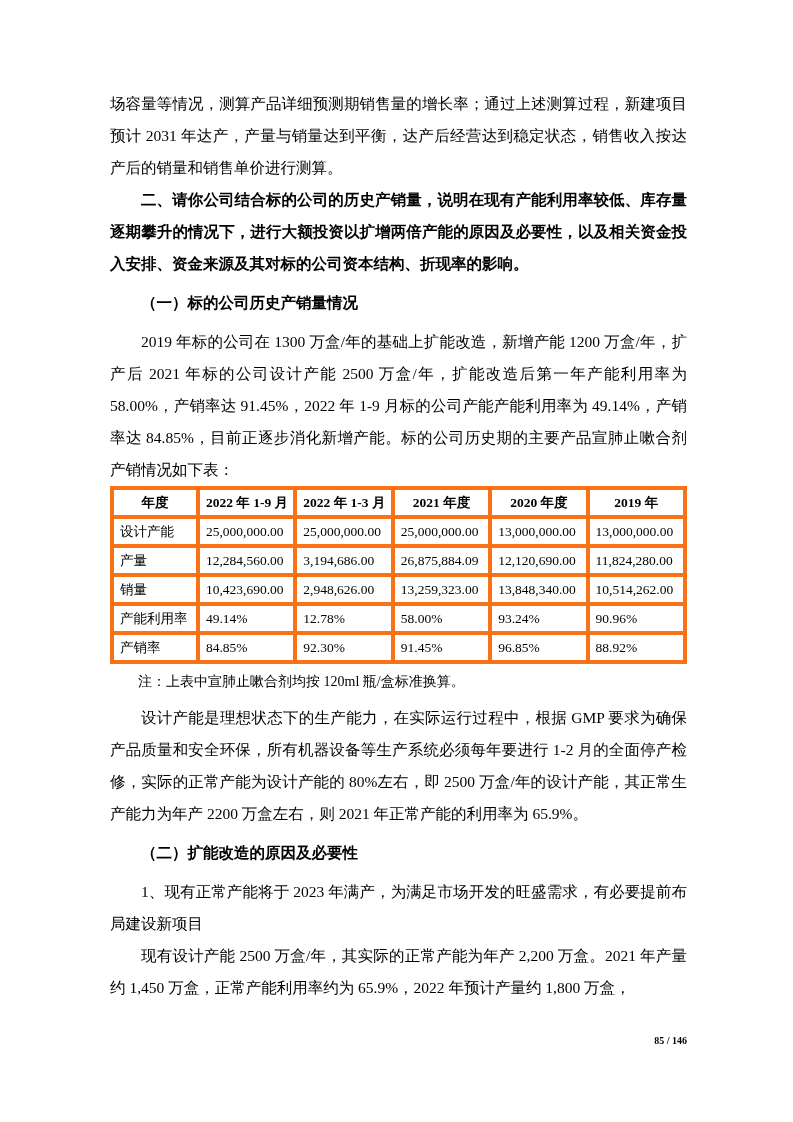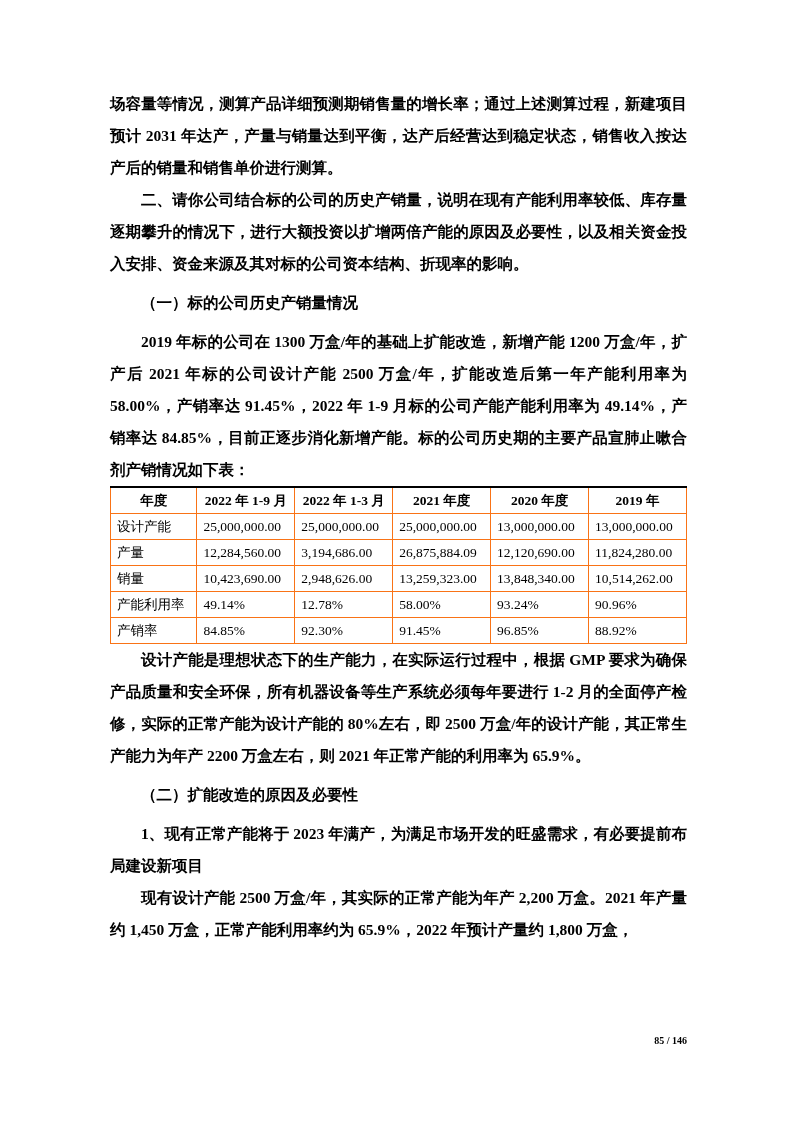--- a/index.html
+++ b/index.html
@@ -17,21 +17,20 @@
     color: #000000;
     font-family: "Liberation Serif", "DejaVu Serif", serif;
     overflow: hidden;
   }
   p.body-text {
     margin: 0;
     font-size: 15.5px;
     line-height: 32px;
     text-align: justify;
     text-indent: 2em;
-    font-weight: bold;
   }
   p.no-indent { text-indent: 0; }
   p.bold { font-weight: bold; }
   h3.section-heading {
     margin: 7px 0 7px 0;
     font-size: 15.5px;
     line-height: 32px;
     font-weight: bold;
     text-indent: 2em;
   }
@@ -43,21 +42,21 @@
   }
   table.data-table {
     width: 100%;
     border-collapse: collapse;
     font-size: 13.5px;
     border-top: 2px solid #000;
     table-layout: fixed;
   }
   table.data-table th,
   table.data-table td {
-    border: 1px solid #f97316;
+    border: 4px solid #f97316;
     padding: 3px 6px;
     height: 19px;
     overflow: hidden;
     white-space: nowrap;
   }
   table.data-table th {
     font-weight: bold;
     text-align: center;
   }
   td.row-label { text-align: left; }
@@ -148,20 +147,21 @@
         <td class="row-label">产销率</td>
         <td class="num">84.85%</td>
         <td class="num">92.30%</td>
         <td class="num">91.45%</td>
         <td class="num">96.85%</td>
         <td class="num">88.92%</td>
       </tr>
     </tbody>
   </table>
 
+  <p class="note">注：上表中宣肺止嗽合剂均按 120ml 瓶/盒标准换算。</p>
 
   <p class="body-text">设计产能是理想状态下的生产能力，在实际运行过程中，根据 GMP 要求为确保产品质量和安全环保，所有机器设备等生产系统必须每年要进行 1-2 月的全面停产检修，实际的正常产能为设计产能的 80%左右，即 2500 万盒/年的设计产能，其正常生产能力为年产 2200 万盒左右，则 2021 年正常产能的利用率为 65.9%。</p>
 
   <h3 class="section-heading">（二）扩能改造的原因及必要性</h3>
 
   <p class="body-text">1、现有正常产能将于 2023 年满产，为满足市场开发的旺盛需求，有必要提前布局建设新项目</p>
 
   <p class="body-text">现有设计产能 2500 万盒/年，其实际的正常产能为年产 2,200 万盒。2021 年产量约 1,450 万盒，正常产能利用率约为 65.9%，2022 年预计产量约 1,800 万盒，</p>
 
   <div class="page-number">85 / 146</div>

